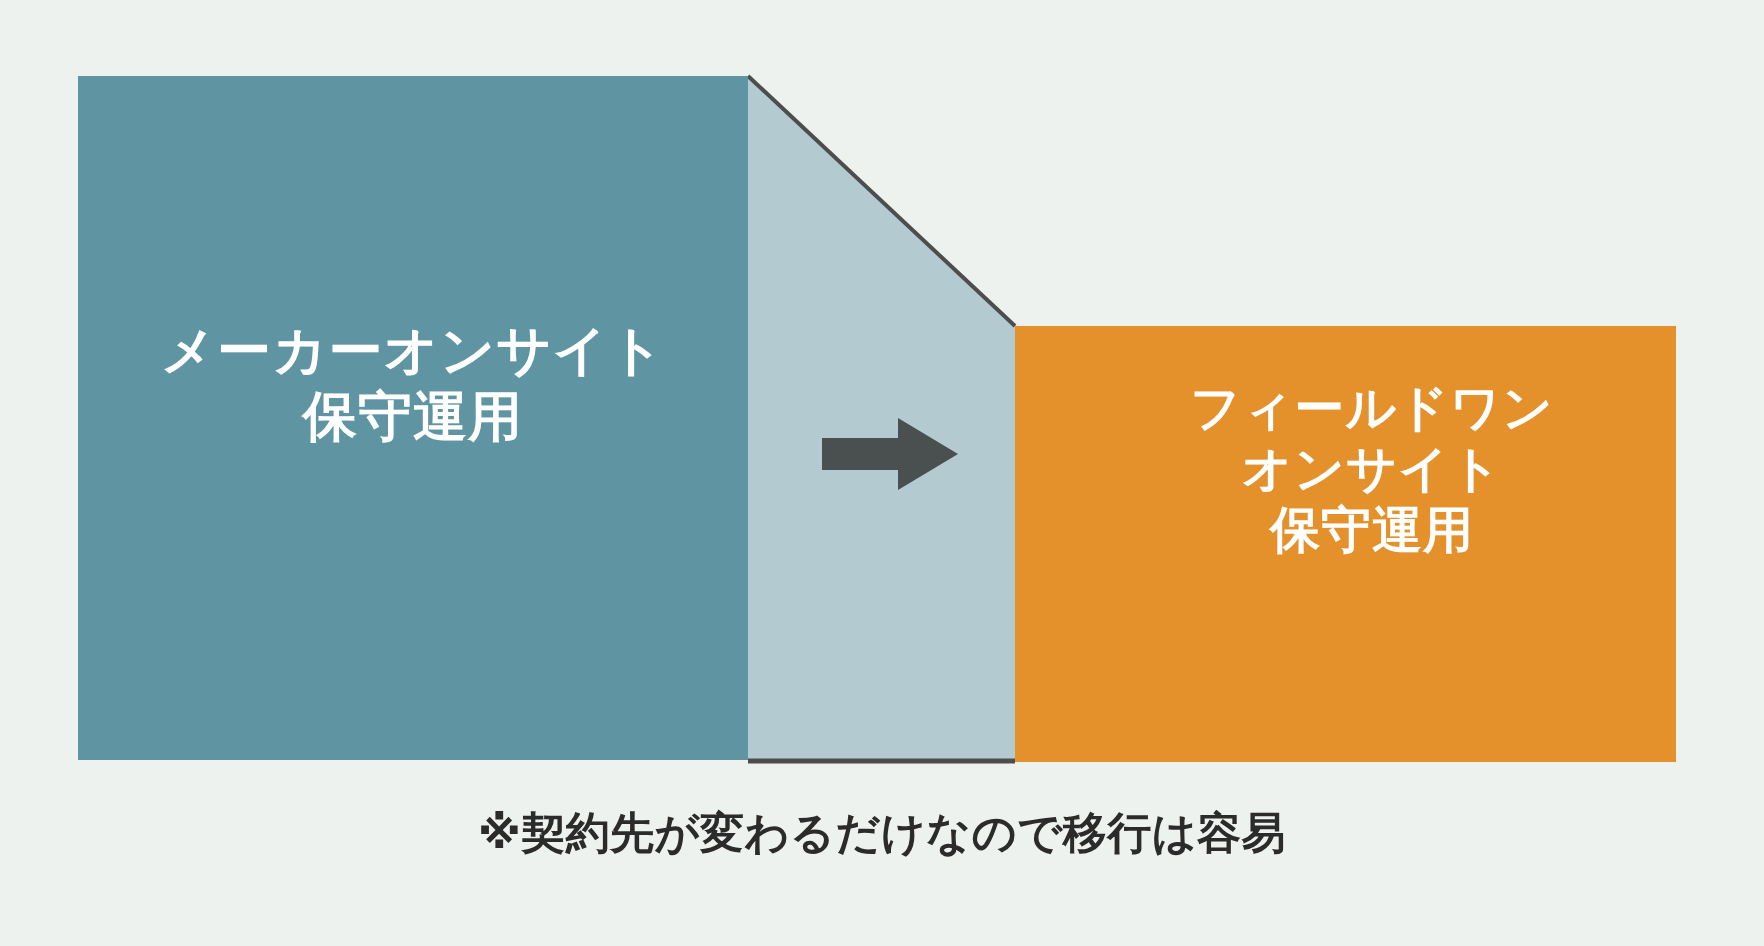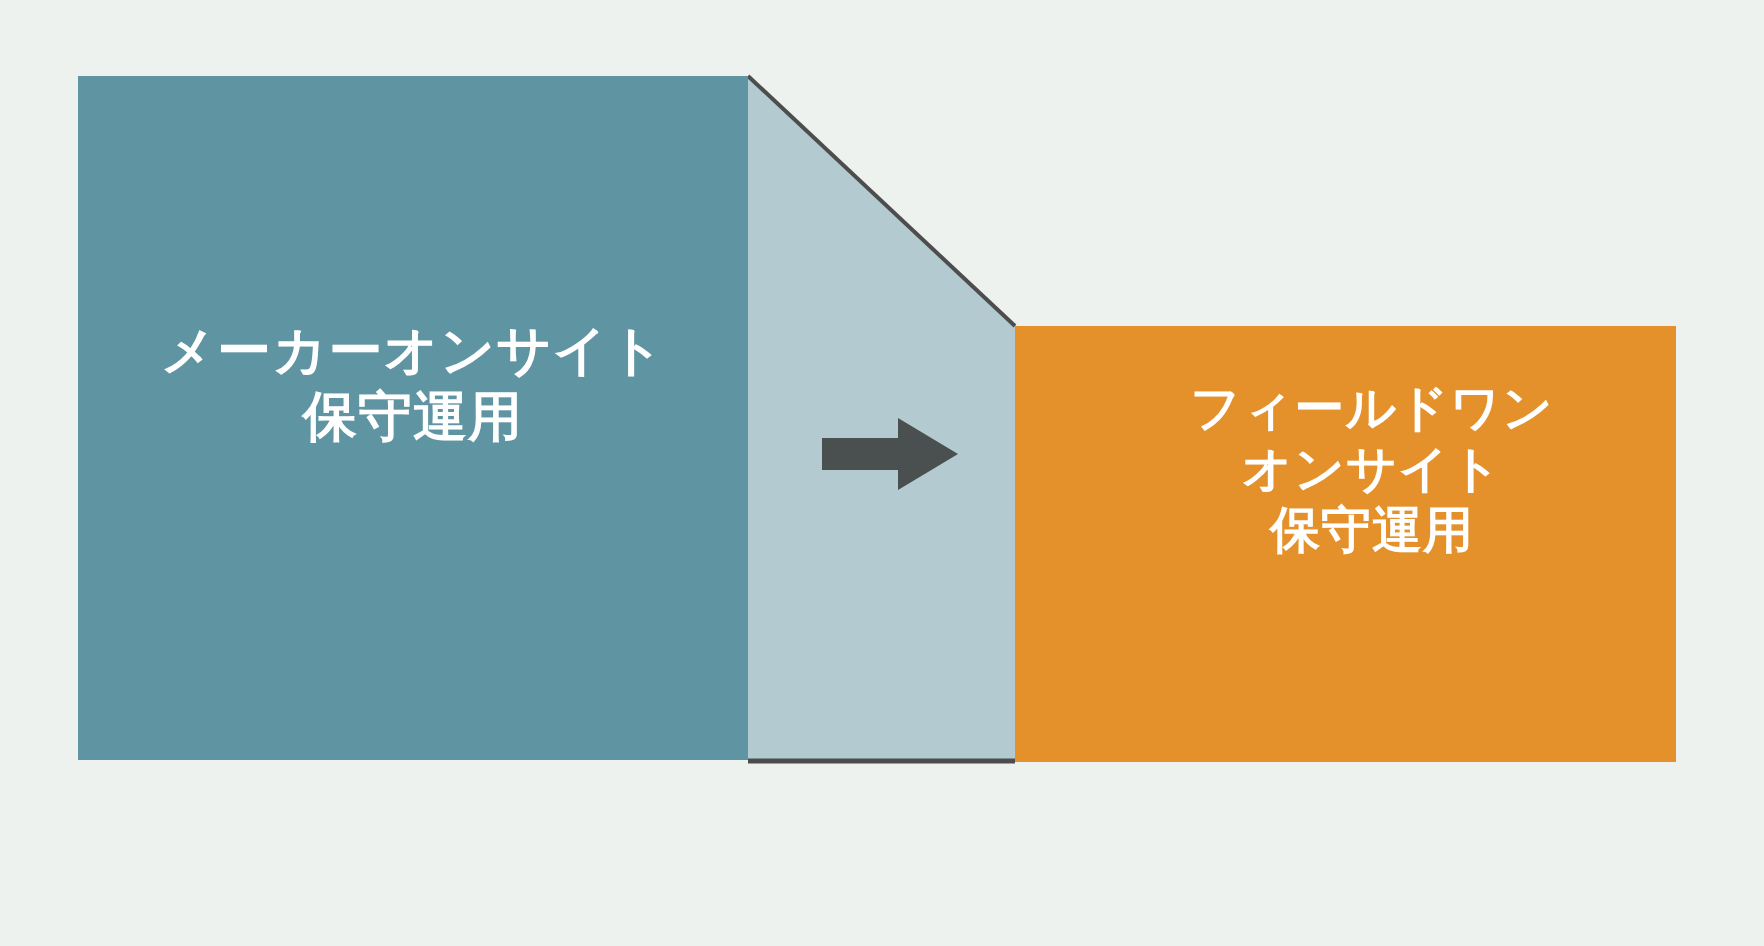--- a/index.html
+++ b/index.html
@@ -89,14 +89,15 @@
     </g>
   </svg>
 
   <div class="box-label" id="left-label">メーカーオンサイト
 保守運用</div>
 
   <div class="box-label" id="right-label">フィールドワン
 オンサイト
 保守運用</div>
 
+  <div id="caption">※契約先が変わるだけなので移行は容易</div>
 
 </div>
 
 </body></html>

